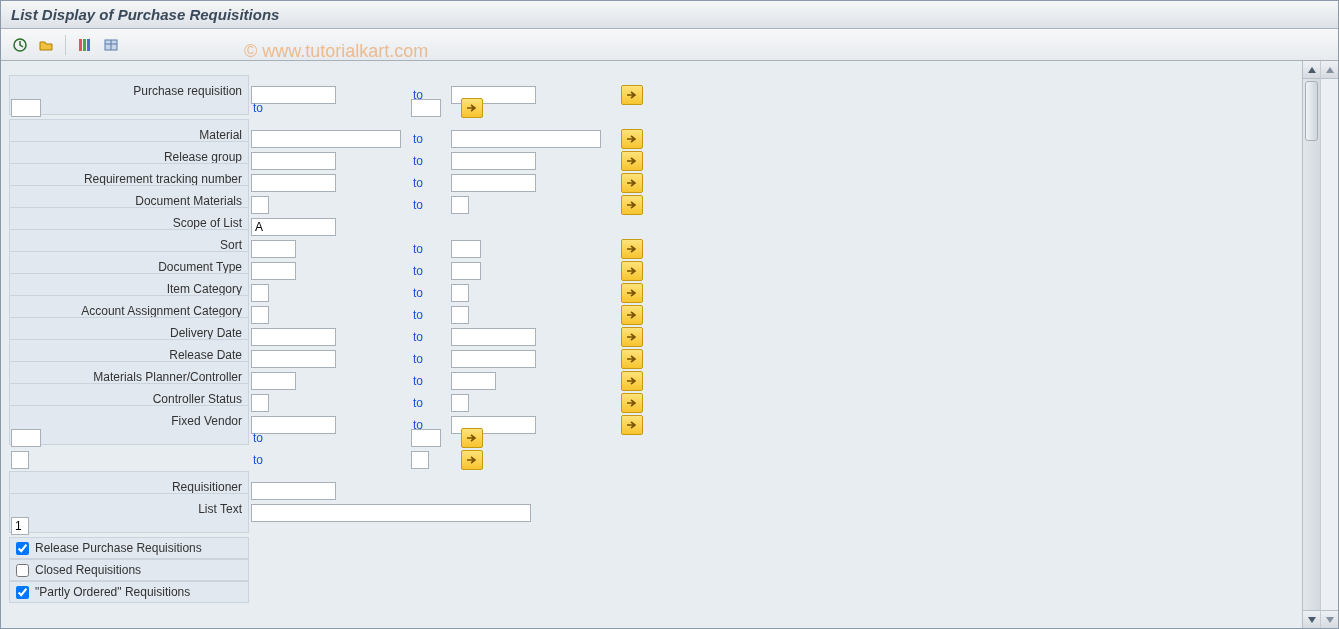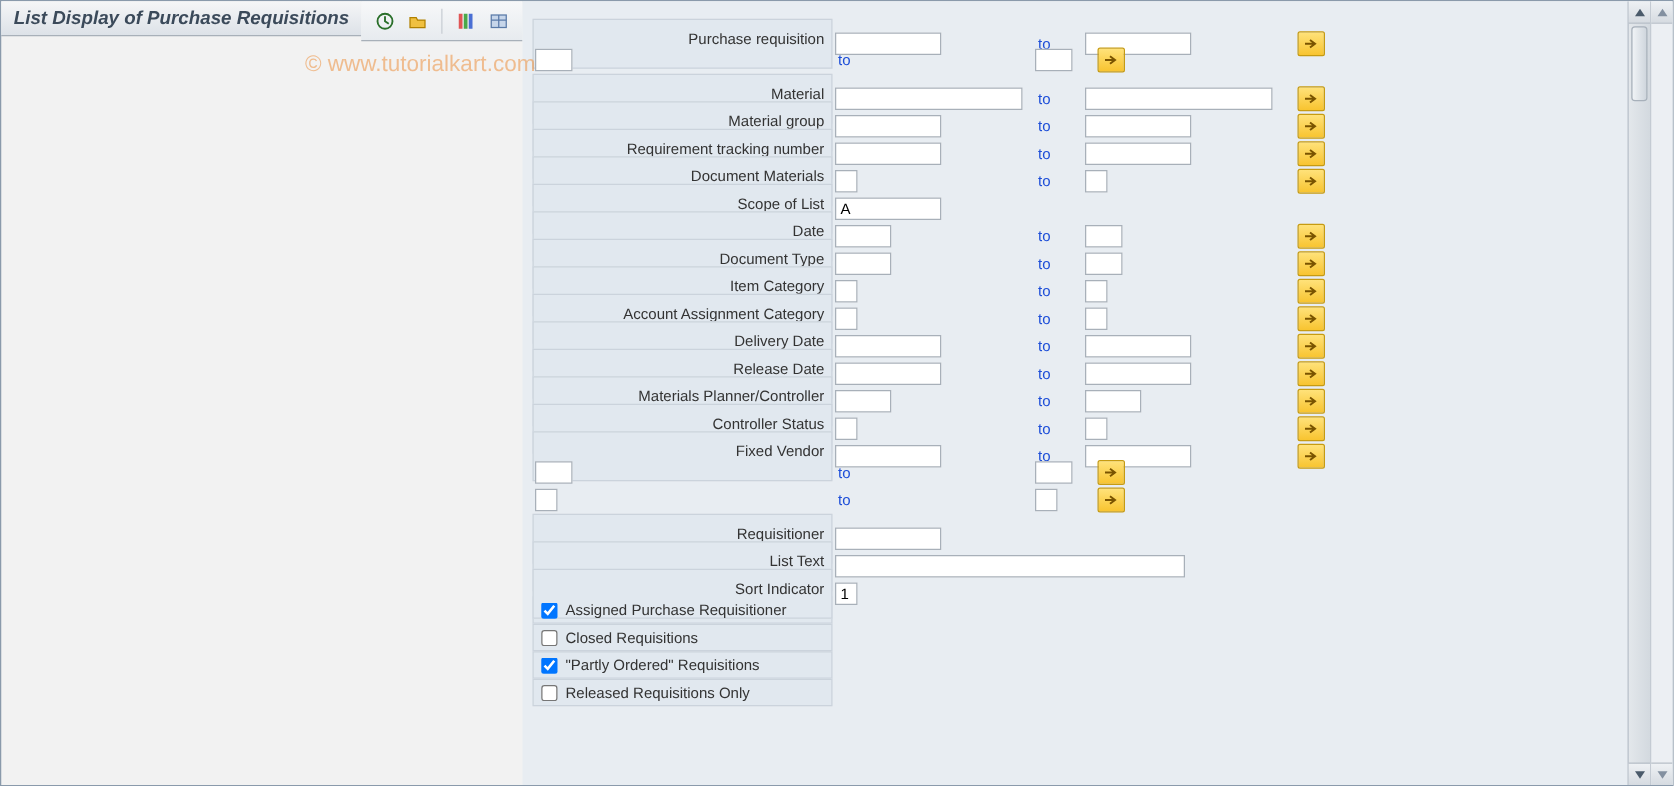--- a/index.html
+++ b/index.html
@@ -8,21 +8,21 @@
     font-family: Arial, Helvetica, sans-serif;
     font-size: 12px;
     background: #f2f2f2;
     color: #333;
     width: 1339px; height: 629px;
     overflow: hidden;
   }
   .window {
     width: 1339px; height: 629px;
     border: 1px solid #8a9aab;
-    display: flex; flex-direction: row;
+    display: flex; flex-direction: column;
     background: #f2f2f2;
     position: relative;
   }
   .titlebar {
     background: linear-gradient(to bottom, #f5f6f7, #dde2e8);
     border-bottom: 1px solid #a8b0b9;
     height: 28px;
     display: flex; align-items: center;
     padding: 0 10px;
   }
@@ -249,21 +249,21 @@
         <div class="c-btn">
             <span class="more-btn">
               <svg width="12" height="10">
                 <path d="M1 5 H8 M5 2 L9 5 L5 8" stroke="#7a5400" stroke-width="1.6" fill="none"></path>
               </svg>
             </span>
           </div>
       </div>
 
       <div class="row">
-        <div class="lbl">Material group</div>
+        <div class="lbl">Release group</div>
         <div class="c-from">
             <input class="txt w-85" style="">
           </div>
         <div class="c-to-lbl">
             <span class="to-text">to</span>
           </div>
         <div class="c-to">
             <input class="txt w-85" style="">
           </div>
         <div class="c-btn">
@@ -319,21 +319,21 @@
         <div class="lbl">Scope of List</div>
         <div class="c-from">
             <input class="txt w-85" value="A" style="">
           </div>
         <div></div>
           <div></div>
           <div></div>
       </div>
 
       <div class="row">
-        <div class="lbl">Date</div>
+        <div class="lbl">Sort</div>
         <div class="c-from">
             <input class="txt w-45" style="">
           </div>
         <div class="c-to-lbl">
             <span class="to-text">to</span>
           </div>
         <div class="c-to">
             <input class="txt w-30" style="">
           </div>
         <div class="c-btn">
@@ -555,44 +555,39 @@
 
       <div class="row">
         <div class="lbl">List Text</div>
         <div class="c-from" style="grid-column: span 3;">
             <input class="txt w-280" style="">
           </div>
         <div></div>
       </div>
 
       <div class="row">
-        <div class="lbl">Sort Indicator</div>
         <div class="c-from">
             <input class="txt w-18" value="1" style="">
           </div>
         <div></div>
           <div></div>
           <div></div>
       </div>
 
       <div class="chk-row">
         <input type="checkbox" checked="" style="">
-        <span>Assigned Purchase Requisitioner</span>
+        <span>Release Purchase Requisitions</span>
       </div>
       <div class="chk-row">
         <input type="checkbox" style="">
         <span>Closed Requisitions</span>
       </div>
       <div class="chk-row">
         <input type="checkbox" checked="" style="">
         <span>"Partly Ordered" Requisitions</span>
-      </div>
-      <div class="chk-row">
-        <input type="checkbox" style="">
-        <span>Released Requisitions Only</span>
       </div>
 
     </div>
 
     <div class="vsb">
       <div class="arrow">
         <svg width="10" height="10">
             <path d="M5 2 L9 8 H1 Z" fill="#4a5a6a"></path>
           </svg>
       </div>

